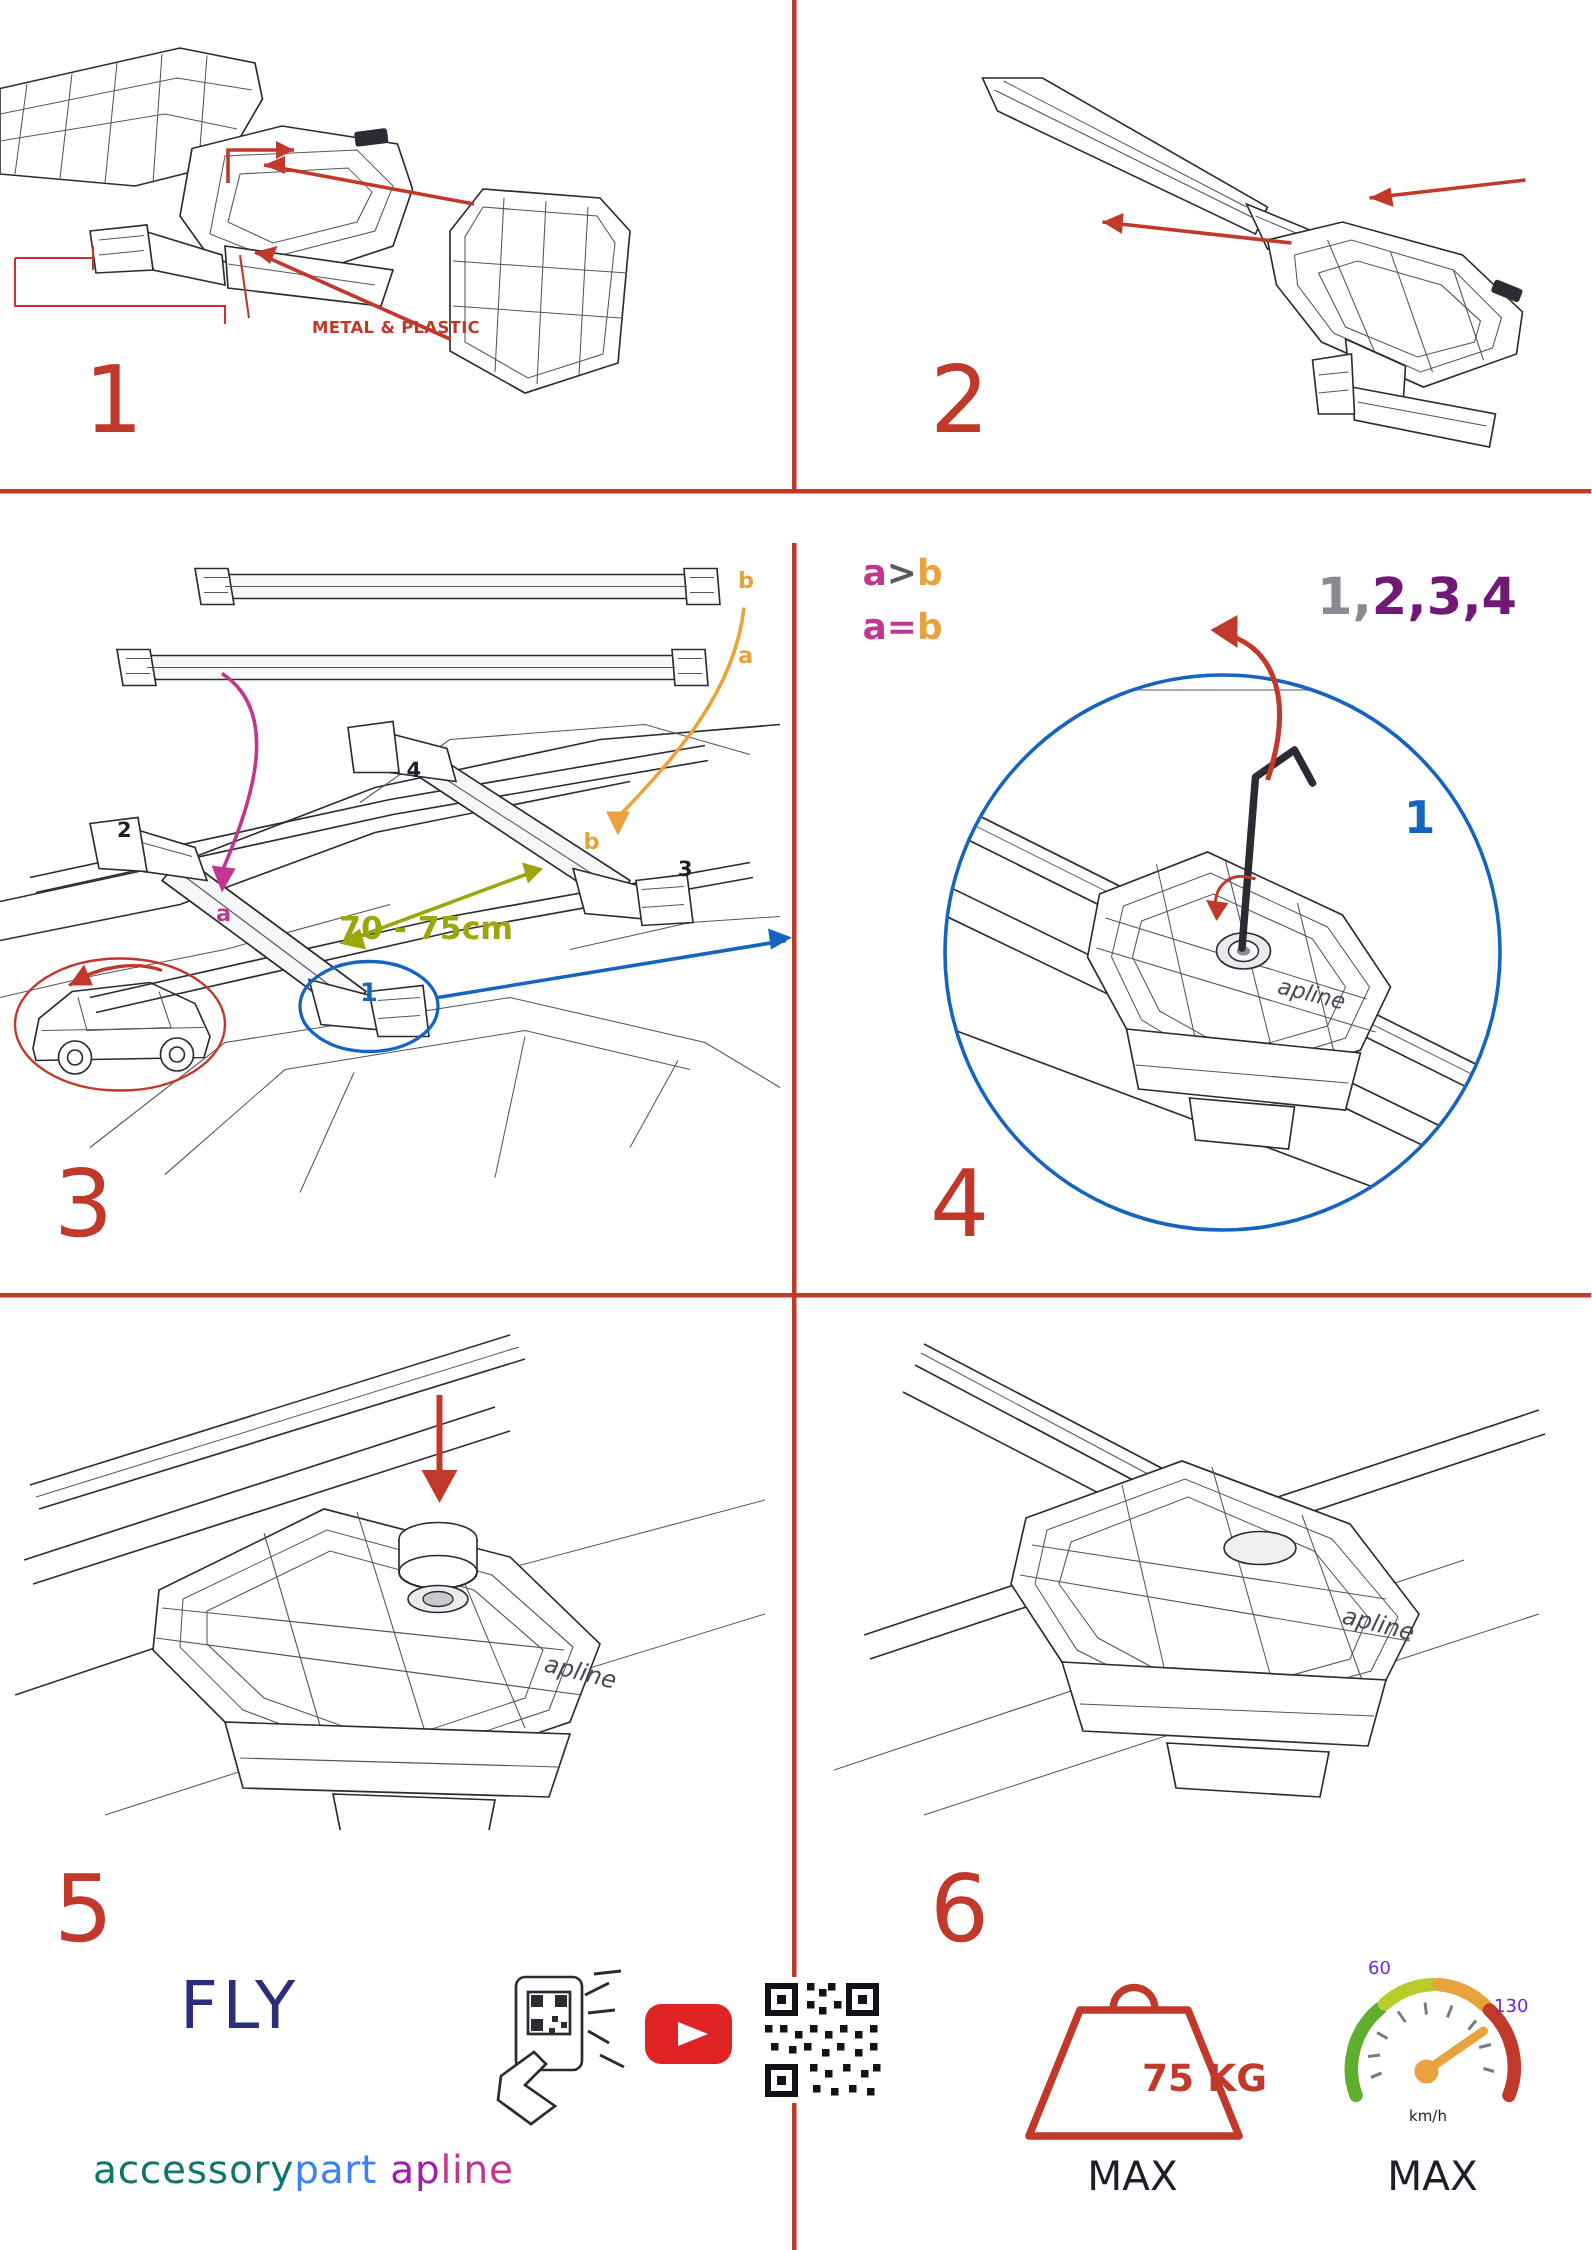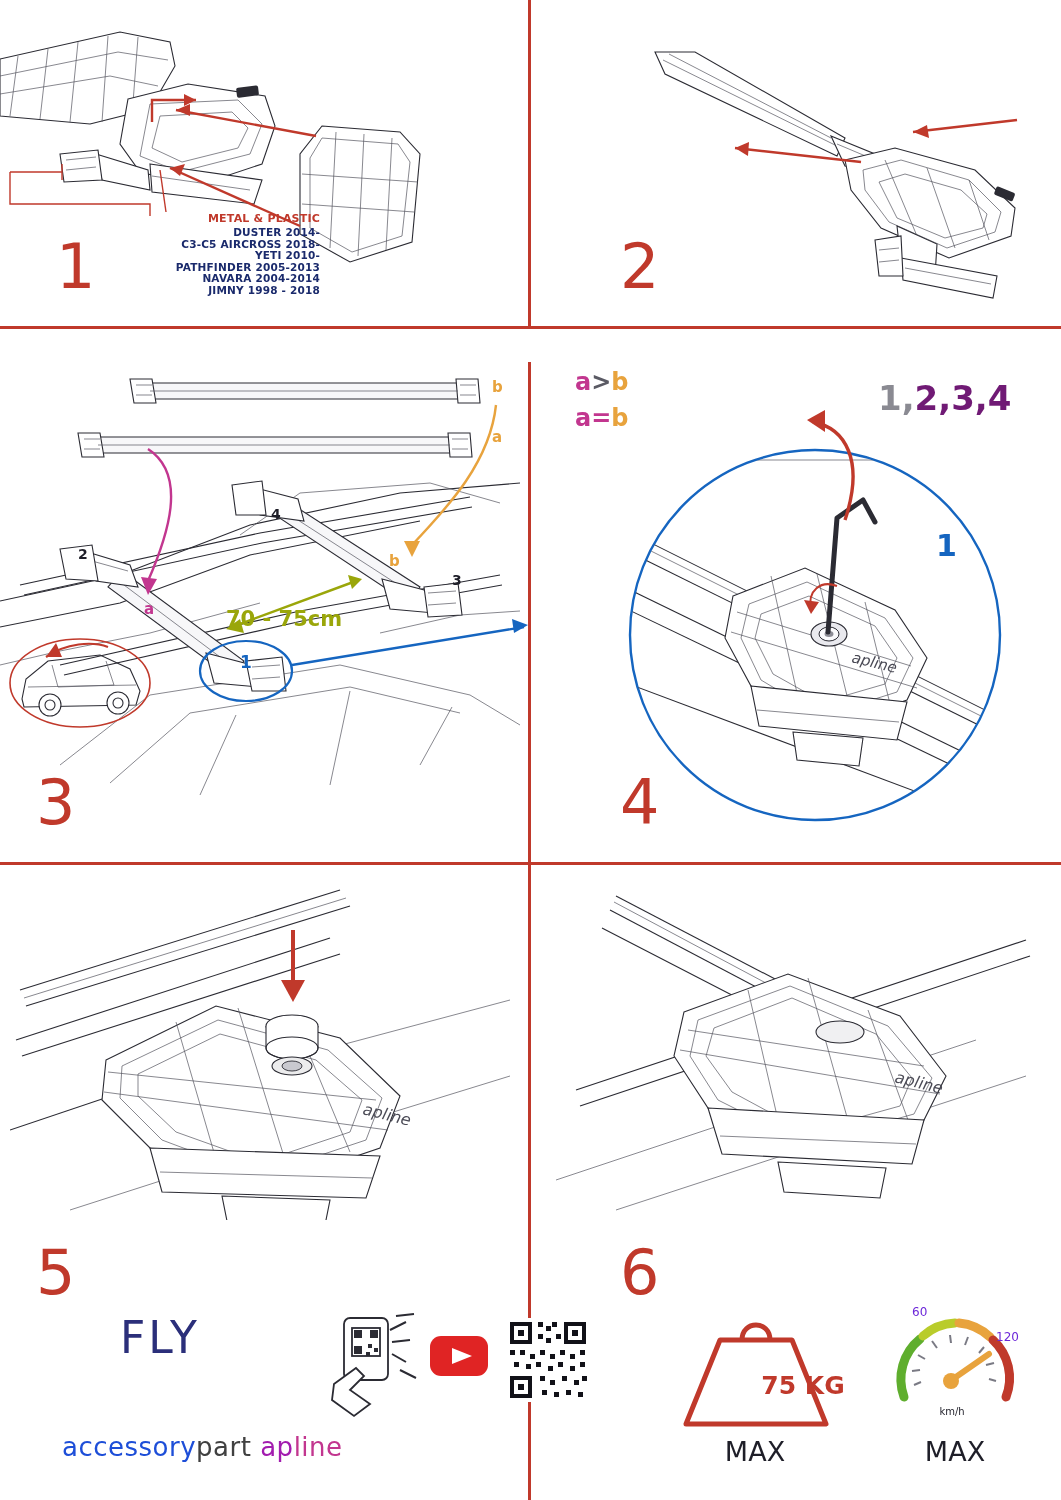--- a/index.html
+++ b/index.html
@@ -148,22 +148,22 @@
     font-size: 44px;
     letter-spacing: 3px;
   }
   #brand-line {
     position: absolute;
     left: 62px; top: 1432px;
     font-family: "DejaVu Sans", sans-serif;
     font-size: 26px;
     letter-spacing: 0.5px;
   }
-  #brand-line .accessory { color: #1d4ed8; }
-  #brand-line .part { color: #404040; }
+  #brand-line .accessory { color: #0f766e; }
+  #brand-line .part { color: #3b82f6; }
   #brand-line .ap { color: #a21caf; }
   #brand-line .lineword { color: #c2368f; }
 
   
   #weight-value {
     position: absolute;
     left: 708px; top: 1371px;
     width: 96px;
     text-align: center;
     color: #c0392b;
@@ -269,28 +269,20 @@
 
     <g class="redthin">
       <path d="M10 168 L10 200 L150 200 L150 212"></path>
       <path d="M62 160 L62 176"></path>
       <path d="M10 168 L62 168"></path>
       <path d="M160 166 L166 208"></path>
     </g>
   </svg>
 
   <div class="metal-plastic">METAL &amp; PLASTIC</div>
-  <div class="carlist">
-    <div>DUSTER 2014-</div>
-    <div>C3-C5 AIRCROSS 2018-</div>
-    <div>YETI 2010-</div>
-    <div>PATHFINDER 2005-2013</div>
-    <div>NAVARA 2004-2014</div>
-    <div>JIMNY 1998 - 2018</div>
-  </div>
   <div class="step-num" id="step-1">1</div>
 
   <svg width="500" height="300" viewBox="0 0 500 300" style="position:absolute;left:545px;top:40px">
     <g class="ln">
 
       <path class="fillwhite" d="M110 12 L150 12 L300 98 L292 116 L120 34 Z"></path>
       <path class="ln-thin" d="M118 20 L292 106"></path>
       <path class="ln-thin" d="M124 14 L286 98"></path>
 
       <path class="fillwhite" d="M286 96 L330 114 L336 132 L300 126 Z"></path>
@@ -654,17 +646,17 @@
         <path d="M60 30 L61 38"></path>
         <path d="M78 32 L75 40"></path>
       <path d="M94 42 L89 48"></path>
         <path d="M104 58 L96 60"></path>
         <path d="M106 76 L99 74"></path>
     </g>
     <path d="M63 74 L99 49" stroke="#e8a33d" stroke-width="6" stroke-linecap="round"></path>
     <circle cx="61" cy="76" r="8" fill="#e8a33d"></circle>
   </svg>
   <div class="gauge-tick" id="gauge-60">60</div>
-  <div class="gauge-tick" id="gauge-120">120</div>
+  <div class="gauge-tick" id="gauge-120">130</div>
   <div id="speed-unit">km/h</div>
   <div id="speed-max">MAX</div>
 
 </div>
 
 </body></html>

